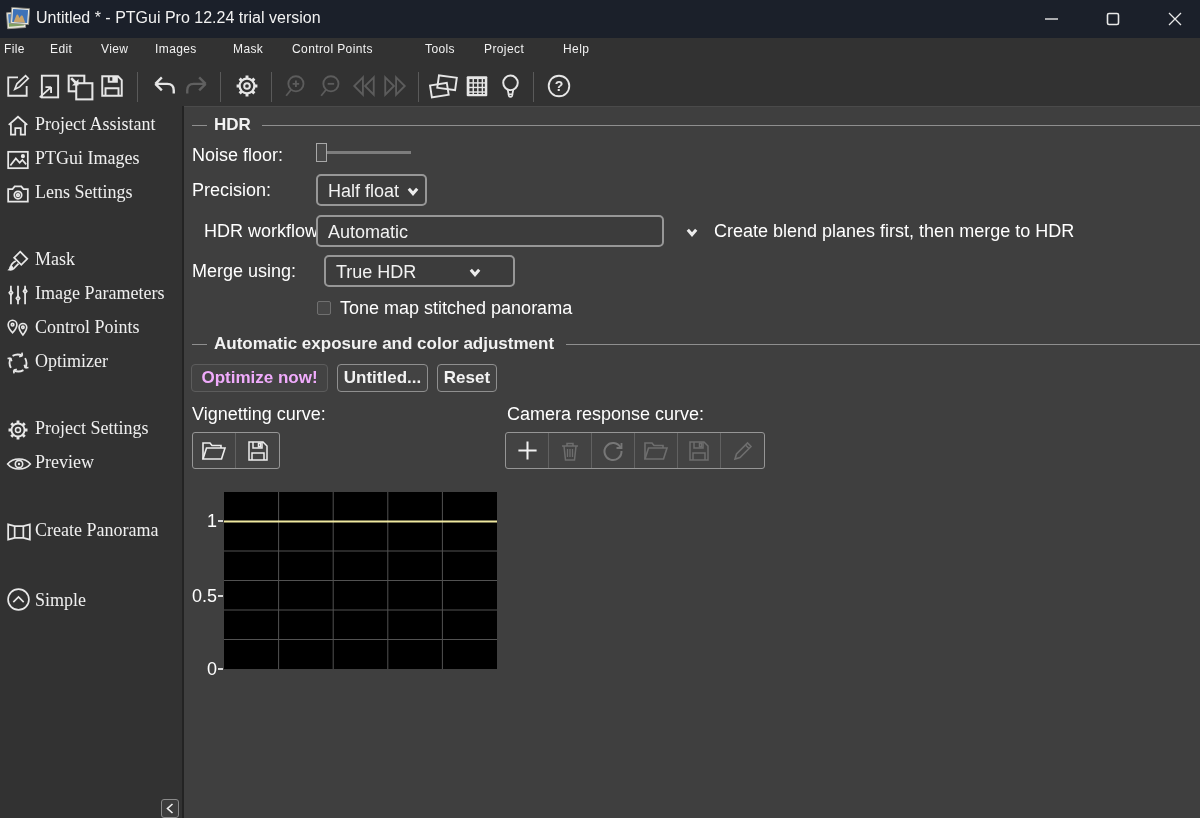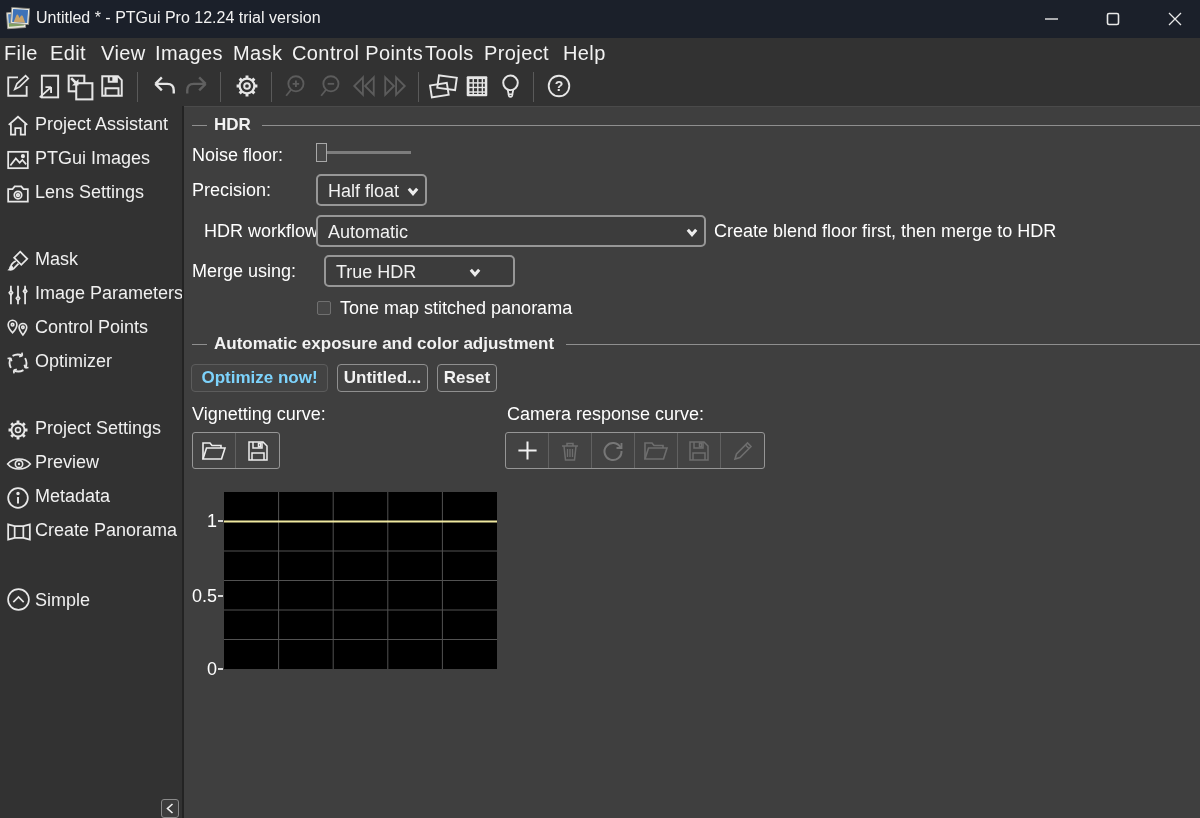--- a/index.html
+++ b/index.html
@@ -5,42 +5,42 @@
 * { margin:0; padding:0; box-sizing:border-box; }
 html,body { width:1200px; height:818px; overflow:hidden; }
 body { font-family:"Liberation Sans", sans-serif; color:#f0f0f0; }
 #app { position:relative; width:1200px; height:818px; background:#3f3f3f; overflow:hidden; }
 .abs { position:absolute; }
 
 #titlebar { position:absolute; left:0; top:0; width:1200px; height:38px; background:#1b202a; }
 #titletext { position:absolute; left:36px; top:9px; font-size:16px; color:#f2f2f2; }
 
 #menubar { position:absolute; left:0; top:38px; width:1200px; height:30px; background:#323232; }
-.menuitem { position:absolute; top:4px; font-size:20px; color:#f2f2f2; letter-spacing:0.4px; }
+.menuitem { position:absolute; top:4px; font-size:12px; color:#f2f2f2; letter-spacing:0.4px; }
 
 #toolbar { position:absolute; left:0; top:68px; width:1200px; height:38px; background:#323232; }
 .tbsep { position:absolute; top:4px; width:1px; height:30px; background:#5a5a5a; }
 .tbicon { position:absolute; top:5px; }
 
 #sidebar { position:absolute; left:0; top:106px; width:182px; height:712px; background:#323232; }
 #sidediv { position:absolute; left:182px; top:106px; width:2px; height:712px; background:#232323; }
 .sbrow { position:absolute; left:0; width:182px; height:34px; }
 .sbrow.sel { background:#424242; }
 .sbicon { position:absolute; left:6px; top:5px; }
-.sbtext { position:absolute; left:35px; top:5px; font-size:18px; color:#f0f0f0; white-space:nowrap; }
+.sbtext { position:absolute; left:35px; top:5px; font-size:18px; color:#f0f0f0; white-space:nowrap;font-family:Liberation Serif, serif; }
 
 #content { position:absolute; left:184px; top:106px; width:1016px; height:712px; background:#3f3f3f;text-decoration:underline; }
 .hline { position:absolute; height:1px; background:#8f8f8f; }
 .gh { position:absolute; font-size:17px; font-weight:bold; color:#f2f2f2; white-space:nowrap; }
 .lbl { position:absolute; font-size:18px; color:#ffffff; white-space:nowrap; }
 .dd { position:absolute; height:32px; background:#3c3c3c; border:2px solid #979797; border-radius:5px; }
 .ddtext { position:absolute; left:10px; top:5px; font-size:18px; color:#f2f2f2; white-space:nowrap; }
 .ddchev { position:absolute; top:8px; }
 .btn { position:absolute; height:28px; background:#434343; border:1px solid #8f8f8f; border-radius:4px; font-size:17px; font-weight:bold; color:#f2f2f2; text-align:center; }
-.btn.dis { border-color:#5c5c5c; color:#7dd3fc; }
+.btn.dis { border-color:#5c5c5c; color:#f0abfc; }
 .tgroup { position:absolute; height:37px; border:1px solid #969696; border-radius:3px; background:#434343; display:flex; }
 .tcell { width:43px; height:35px; position:relative; border-right:1px solid #616161; display:flex; align-items:center; justify-content:center; }
 .tcell:last-child { border-right:none; }
 </style>
 </head>
 <body>
 <div id="app">
 
   <div id="titlebar">
     <svg class="abs" style="left:6px;top:6px" width="24" height="26" viewBox="0 0 24 26">
@@ -257,28 +257,20 @@
       <span class="sbtext">Project Settings</span>
     </div>
     <div class="sbrow" style="top:341px">
       <svg class="sbicon" width="26" height="24" viewBox="0 0 24 22" fill="none" stroke="#e8e8e8" stroke-width="1.6">
         <path d="M1.5 11 C6.5 4.8 17.5 4.8 22.5 11 C17.5 17.2 6.5 17.2 1.5 11 Z" stroke-width="1.5"></path>
         <circle cx="12" cy="11" r="3.4" stroke-width="1.5"></circle>
         <circle cx="12" cy="11" r="1.1" fill="#e8e8e8" stroke="none"></circle>
       </svg>
       <span class="sbtext">Preview</span>
     </div>
-    <div class="sbrow" style="top:374.8px">
-      <svg class="sbicon" width="24" height="24" viewBox="0 0 22 22" fill="none" stroke="#e8e8e8" stroke-width="1.6">
-        <circle cx="11" cy="11" r="9"></circle>
-        <path d="M11 10 V16" stroke-width="1.8"></path>
-        <circle cx="11" cy="6.8" r="0.8" fill="#e8e8e8"></circle>
-      </svg>
-      <span class="sbtext">Metadata</span>
-    </div>
     <div class="sbrow" style="top:408.6px">
       <svg class="sbicon" width="26" height="24" viewBox="0 0 24 22" fill="none" stroke="#e8e8e8" stroke-width="1.6">
         <path d="M2 4 L8 5.5 L16 5.5 L22 4 V18 L16 16.5 L8 16.5 L2 18 Z"></path>
         <path d="M8 5.5 V16.5 M16 5.5 V16.5"></path>
       </svg>
       <span class="sbtext">Create Panorama</span>
     </div>
     <div class="sbrow" style="top:476px">
       <svg class="sbicon" width="25" height="25" viewBox="0 0 24 24" fill="none" stroke="#e8e8e8" stroke-width="1.6">
         <circle cx="12" cy="12" r="10"></circle>
@@ -308,27 +300,27 @@
 
     <div class="lbl" style="left:8px;top:74px">Precision:</div>
     <div class="dd" style="left:132px;top:68px;width:111px">
       <span class="ddtext">Half float</span>
       <svg class="ddchev" style="left:88px" width="14" height="14" viewBox="0 0 14 14" fill="none" stroke="#ececec" stroke-width="3">
           <path d="M2.8 4.8 L7 9.6 L11.2 4.8"></path>
         </svg>
     </div>
 
     <div class="lbl" style="left:20px;top:115px">HDR workflow:</div>
-    <div class="dd" style="left:132px;top:109px;width:390px">
+    <div class="dd" style="left:132px;top:109px;width:348px">
       <span class="ddtext">Automatic</span>
       <svg class="ddchev" style="left:367px" width="14" height="14" viewBox="0 0 14 14" fill="none" stroke="#ececec" stroke-width="3">
           <path d="M2.8 4.8 L7 9.6 L11.2 4.8"></path>
         </svg>
     </div>
-    <div class="lbl" style="left:530px;top:115px">Create blend floor first, then merge to HDR</div>
+    <div class="lbl" style="left:530px;top:115px">Create blend planes first, then merge to HDR</div>
 
     <div class="lbl" style="left:8px;top:155px">Merge using:</div>
     <div class="dd" style="left:140px;top:149px;width:191px">
       <span class="ddtext">True HDR</span>
       <svg class="ddchev" style="left:142px" width="14" height="14" viewBox="0 0 14 14" fill="none" stroke="#ececec" stroke-width="3">
           <path d="M2.8 4.8 L7 9.6 L11.2 4.8"></path>
         </svg>
     </div>
 
     <div class="abs" style="left:133px;top:195px;width:14px;height:14px;background:#474747;border:1px solid #707070;border-radius:2px"></div>

